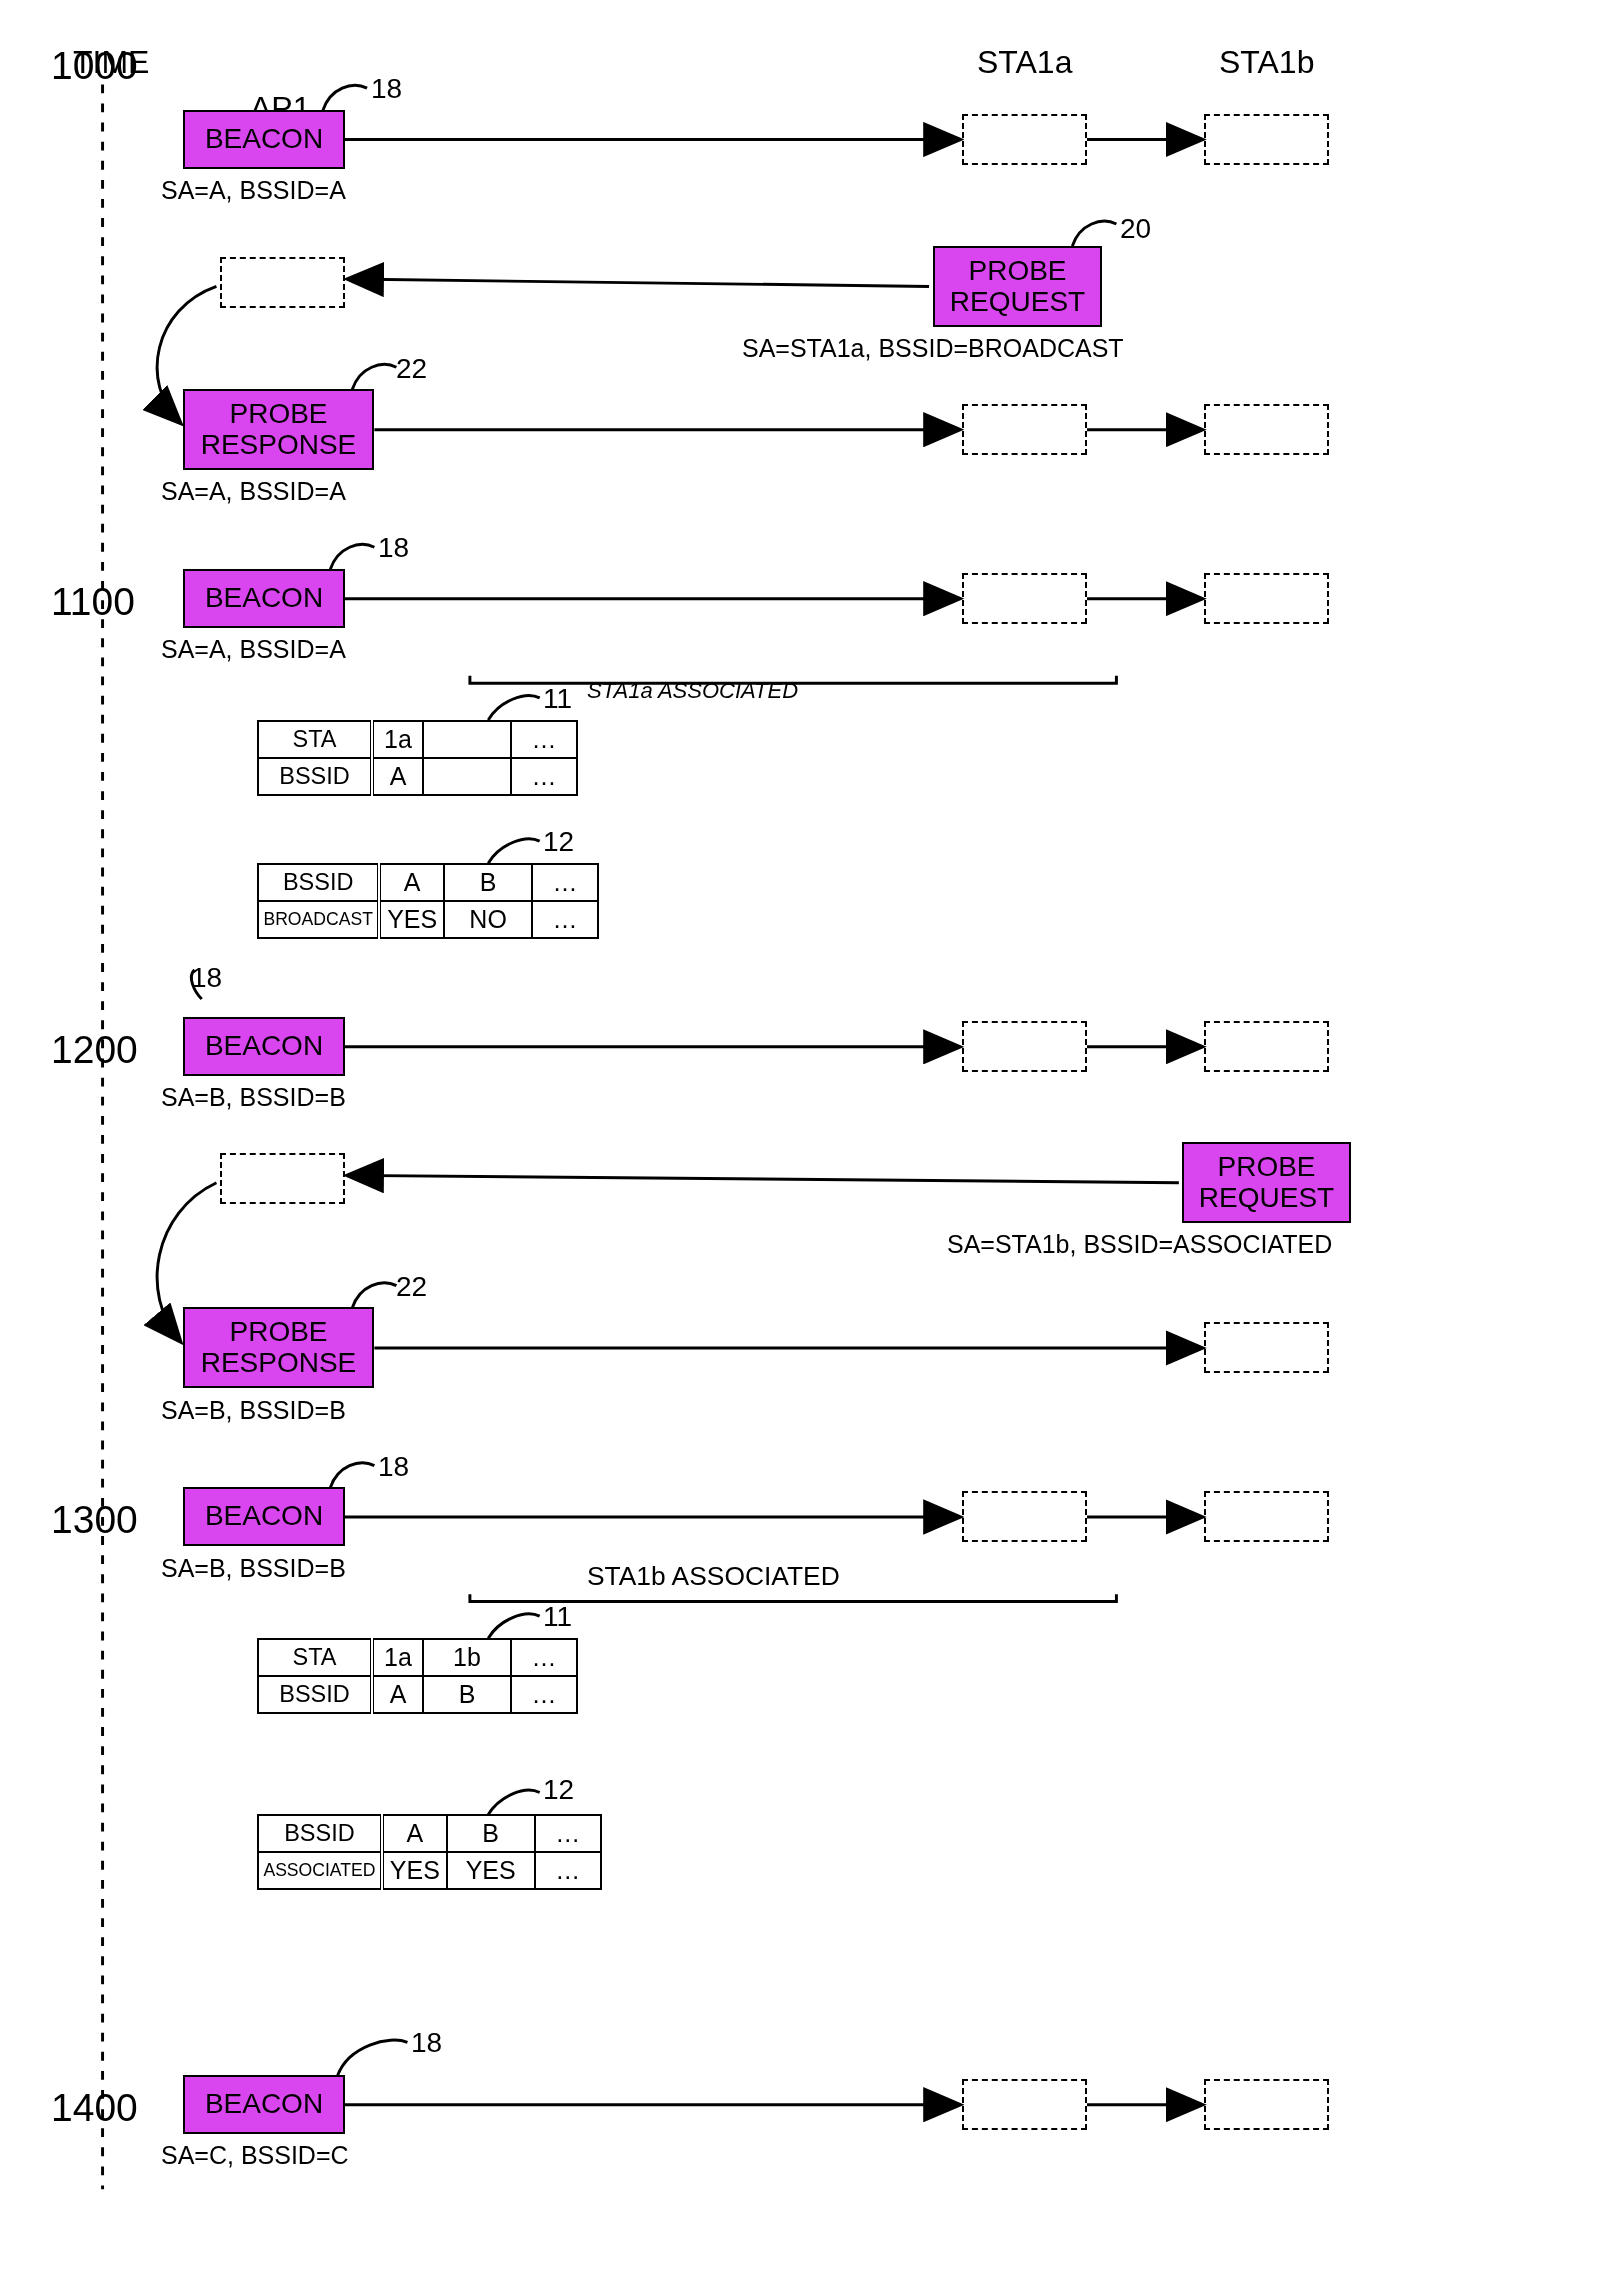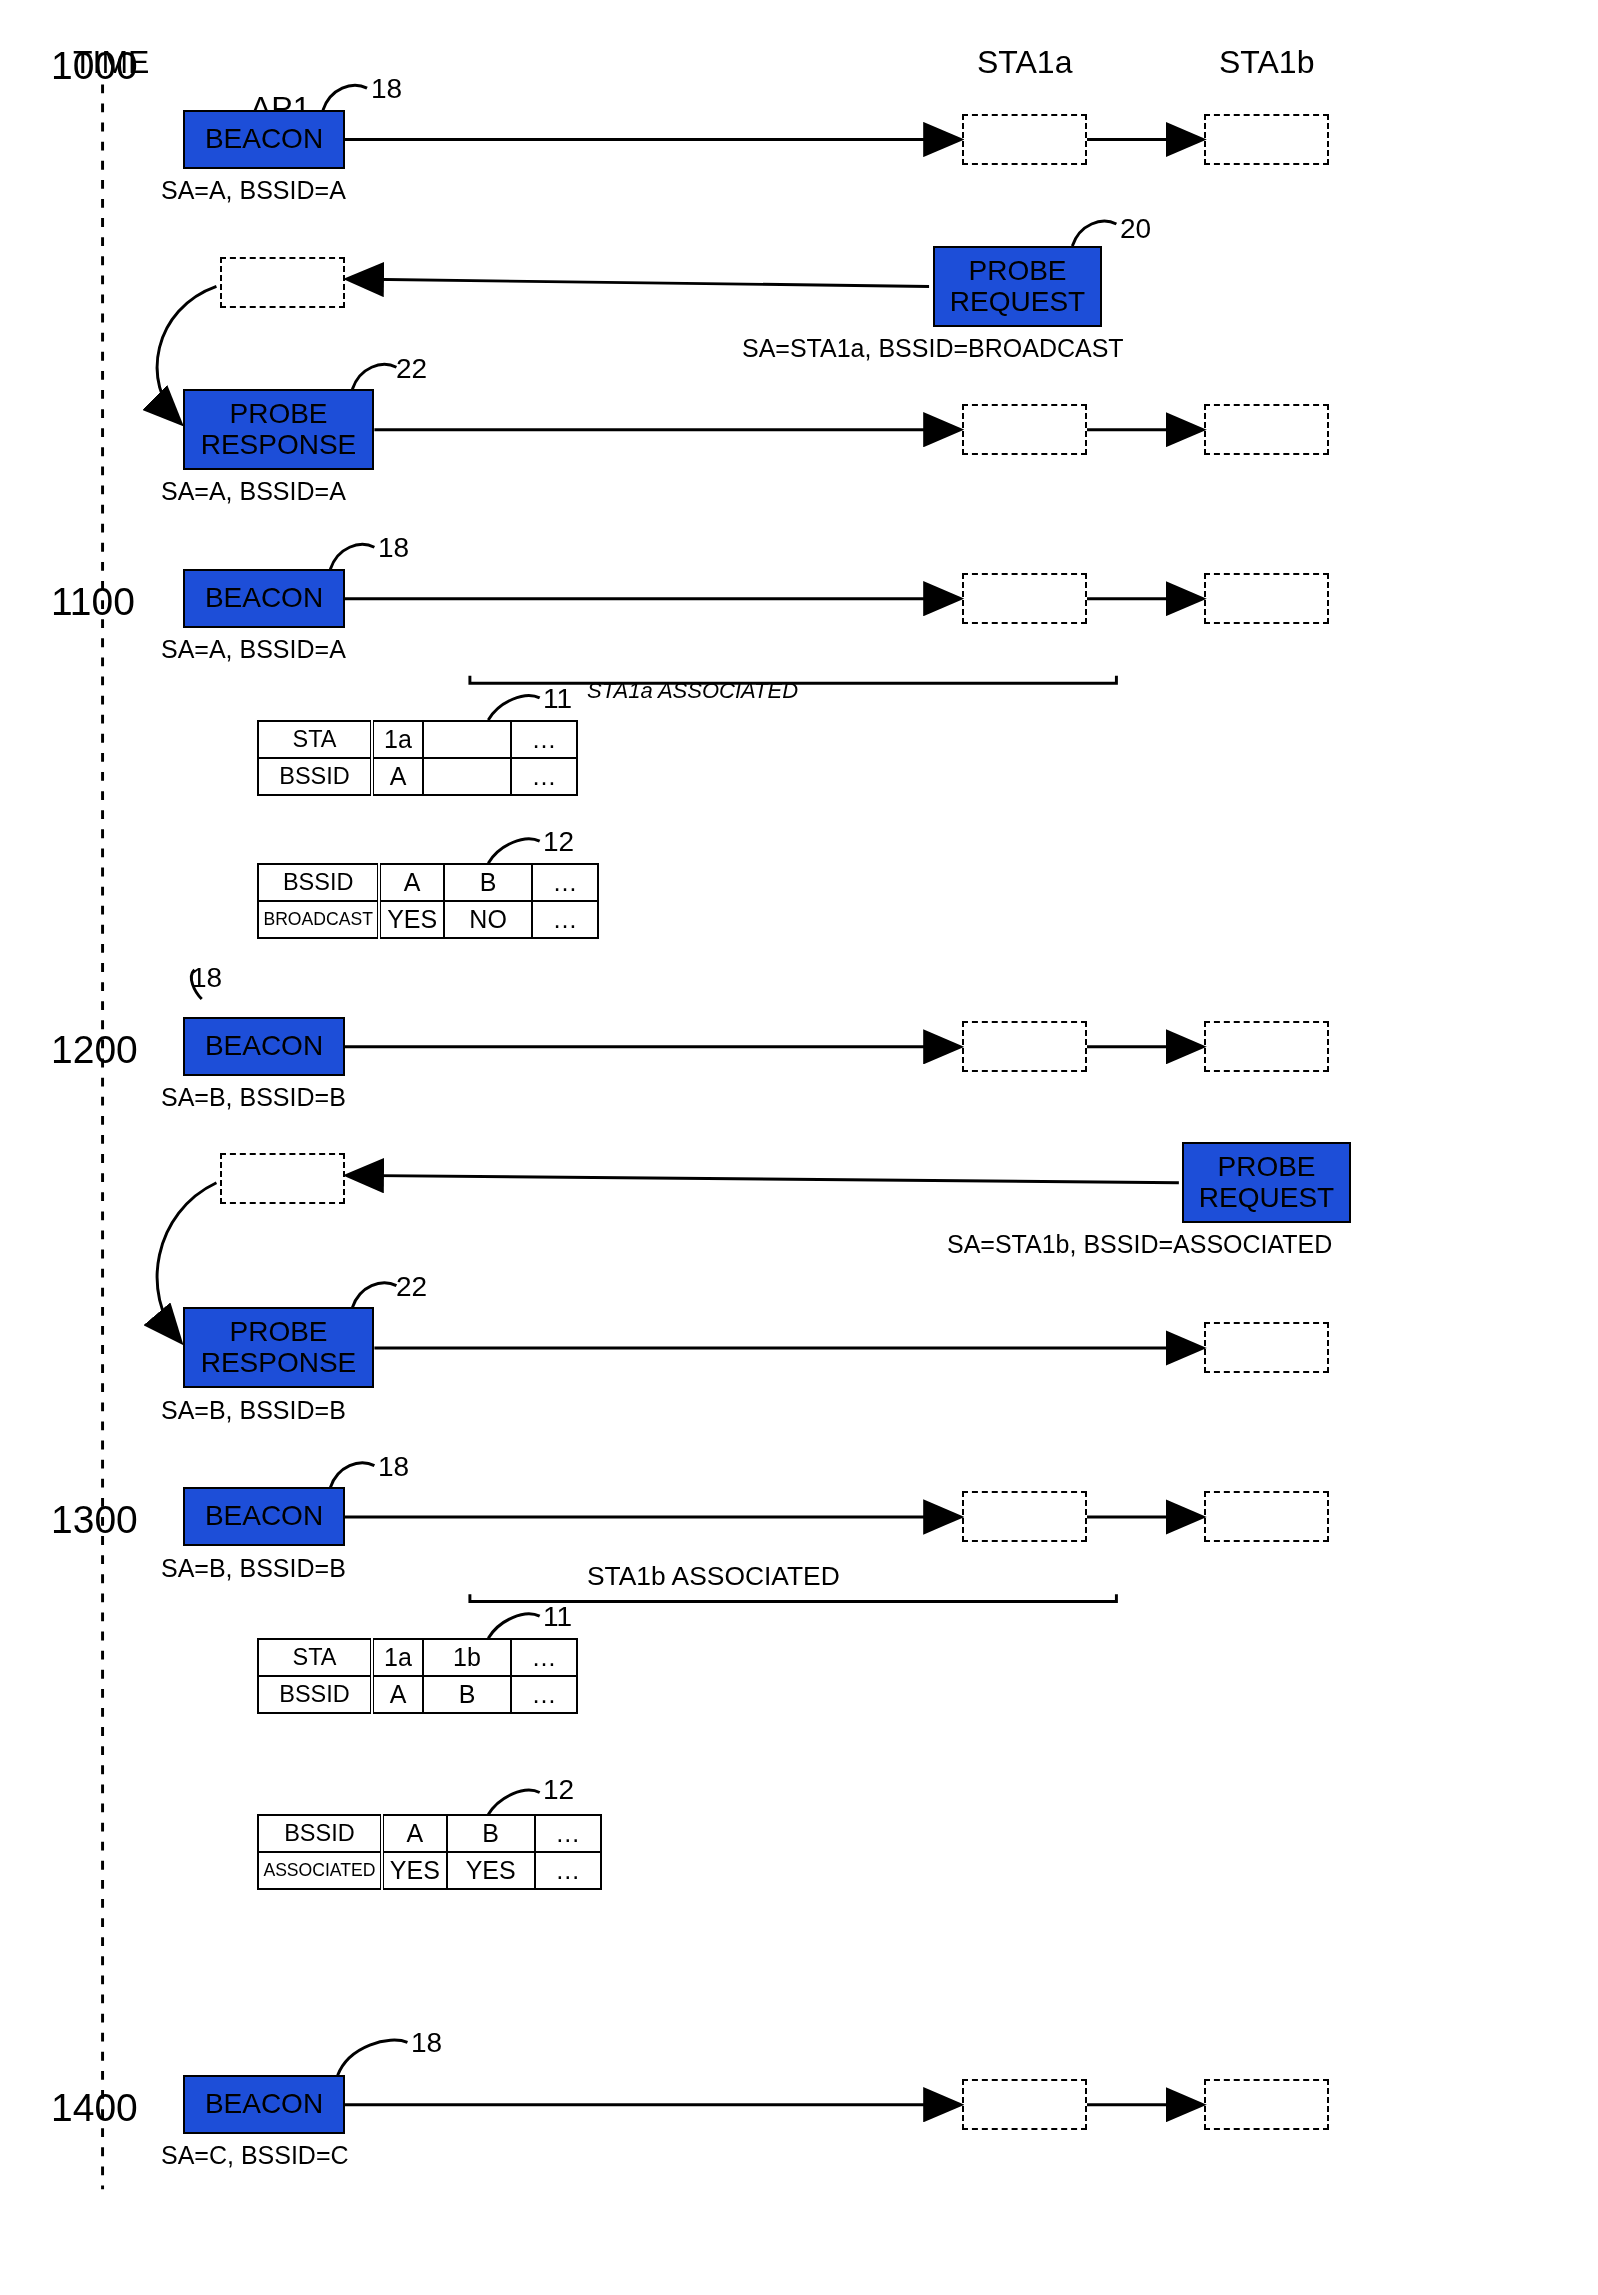--- a/index.html
+++ b/index.html
@@ -18,21 +18,21 @@
   .abs { position: absolute; }
   .header {
     font-size: 32px;
     font-weight: normal;
   }
   .time-label {
     font-size: 39px;
   }
   .solid-box {
     border: 2.9px solid #000;
-    background: #1d4ed8;
+    background: #d946ef;
     font-size: 28px;
     text-align: center;
     display: flex;
     align-items: center;
     justify-content: center;
     flex-direction: column;
     line-height: 1.1;
   }
   .dash-box {
     border: 2.2px dashed #000;

